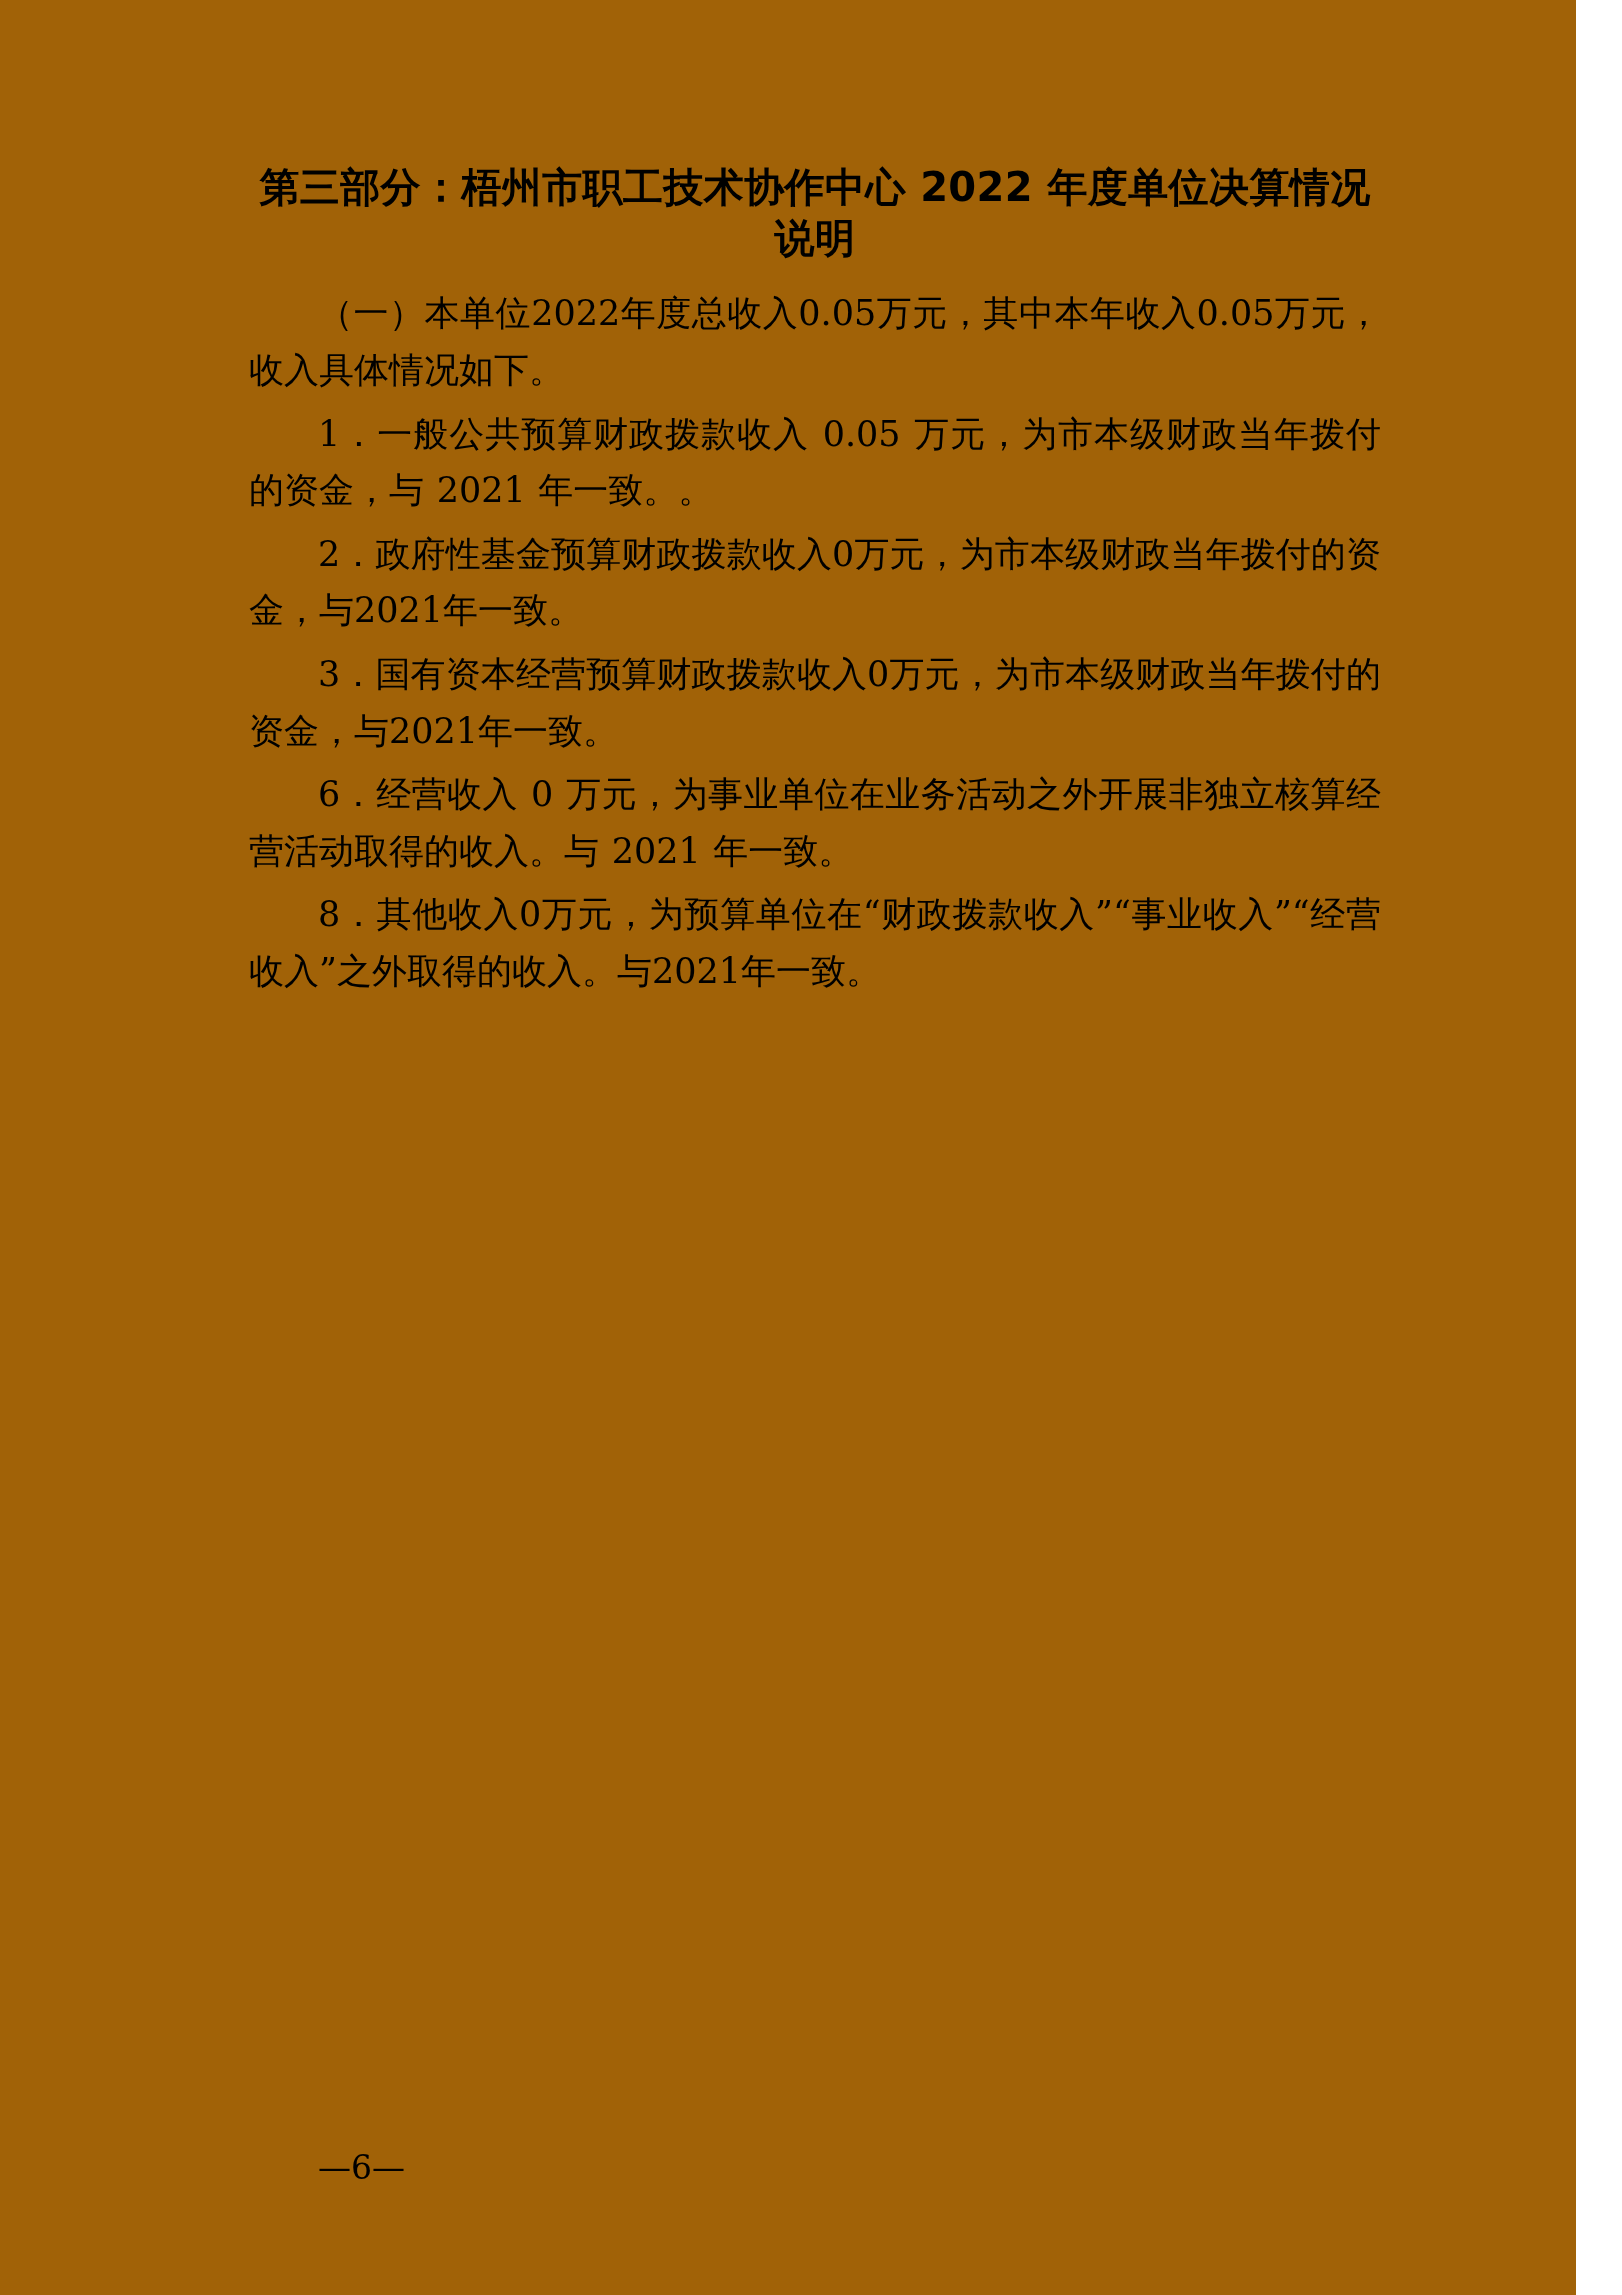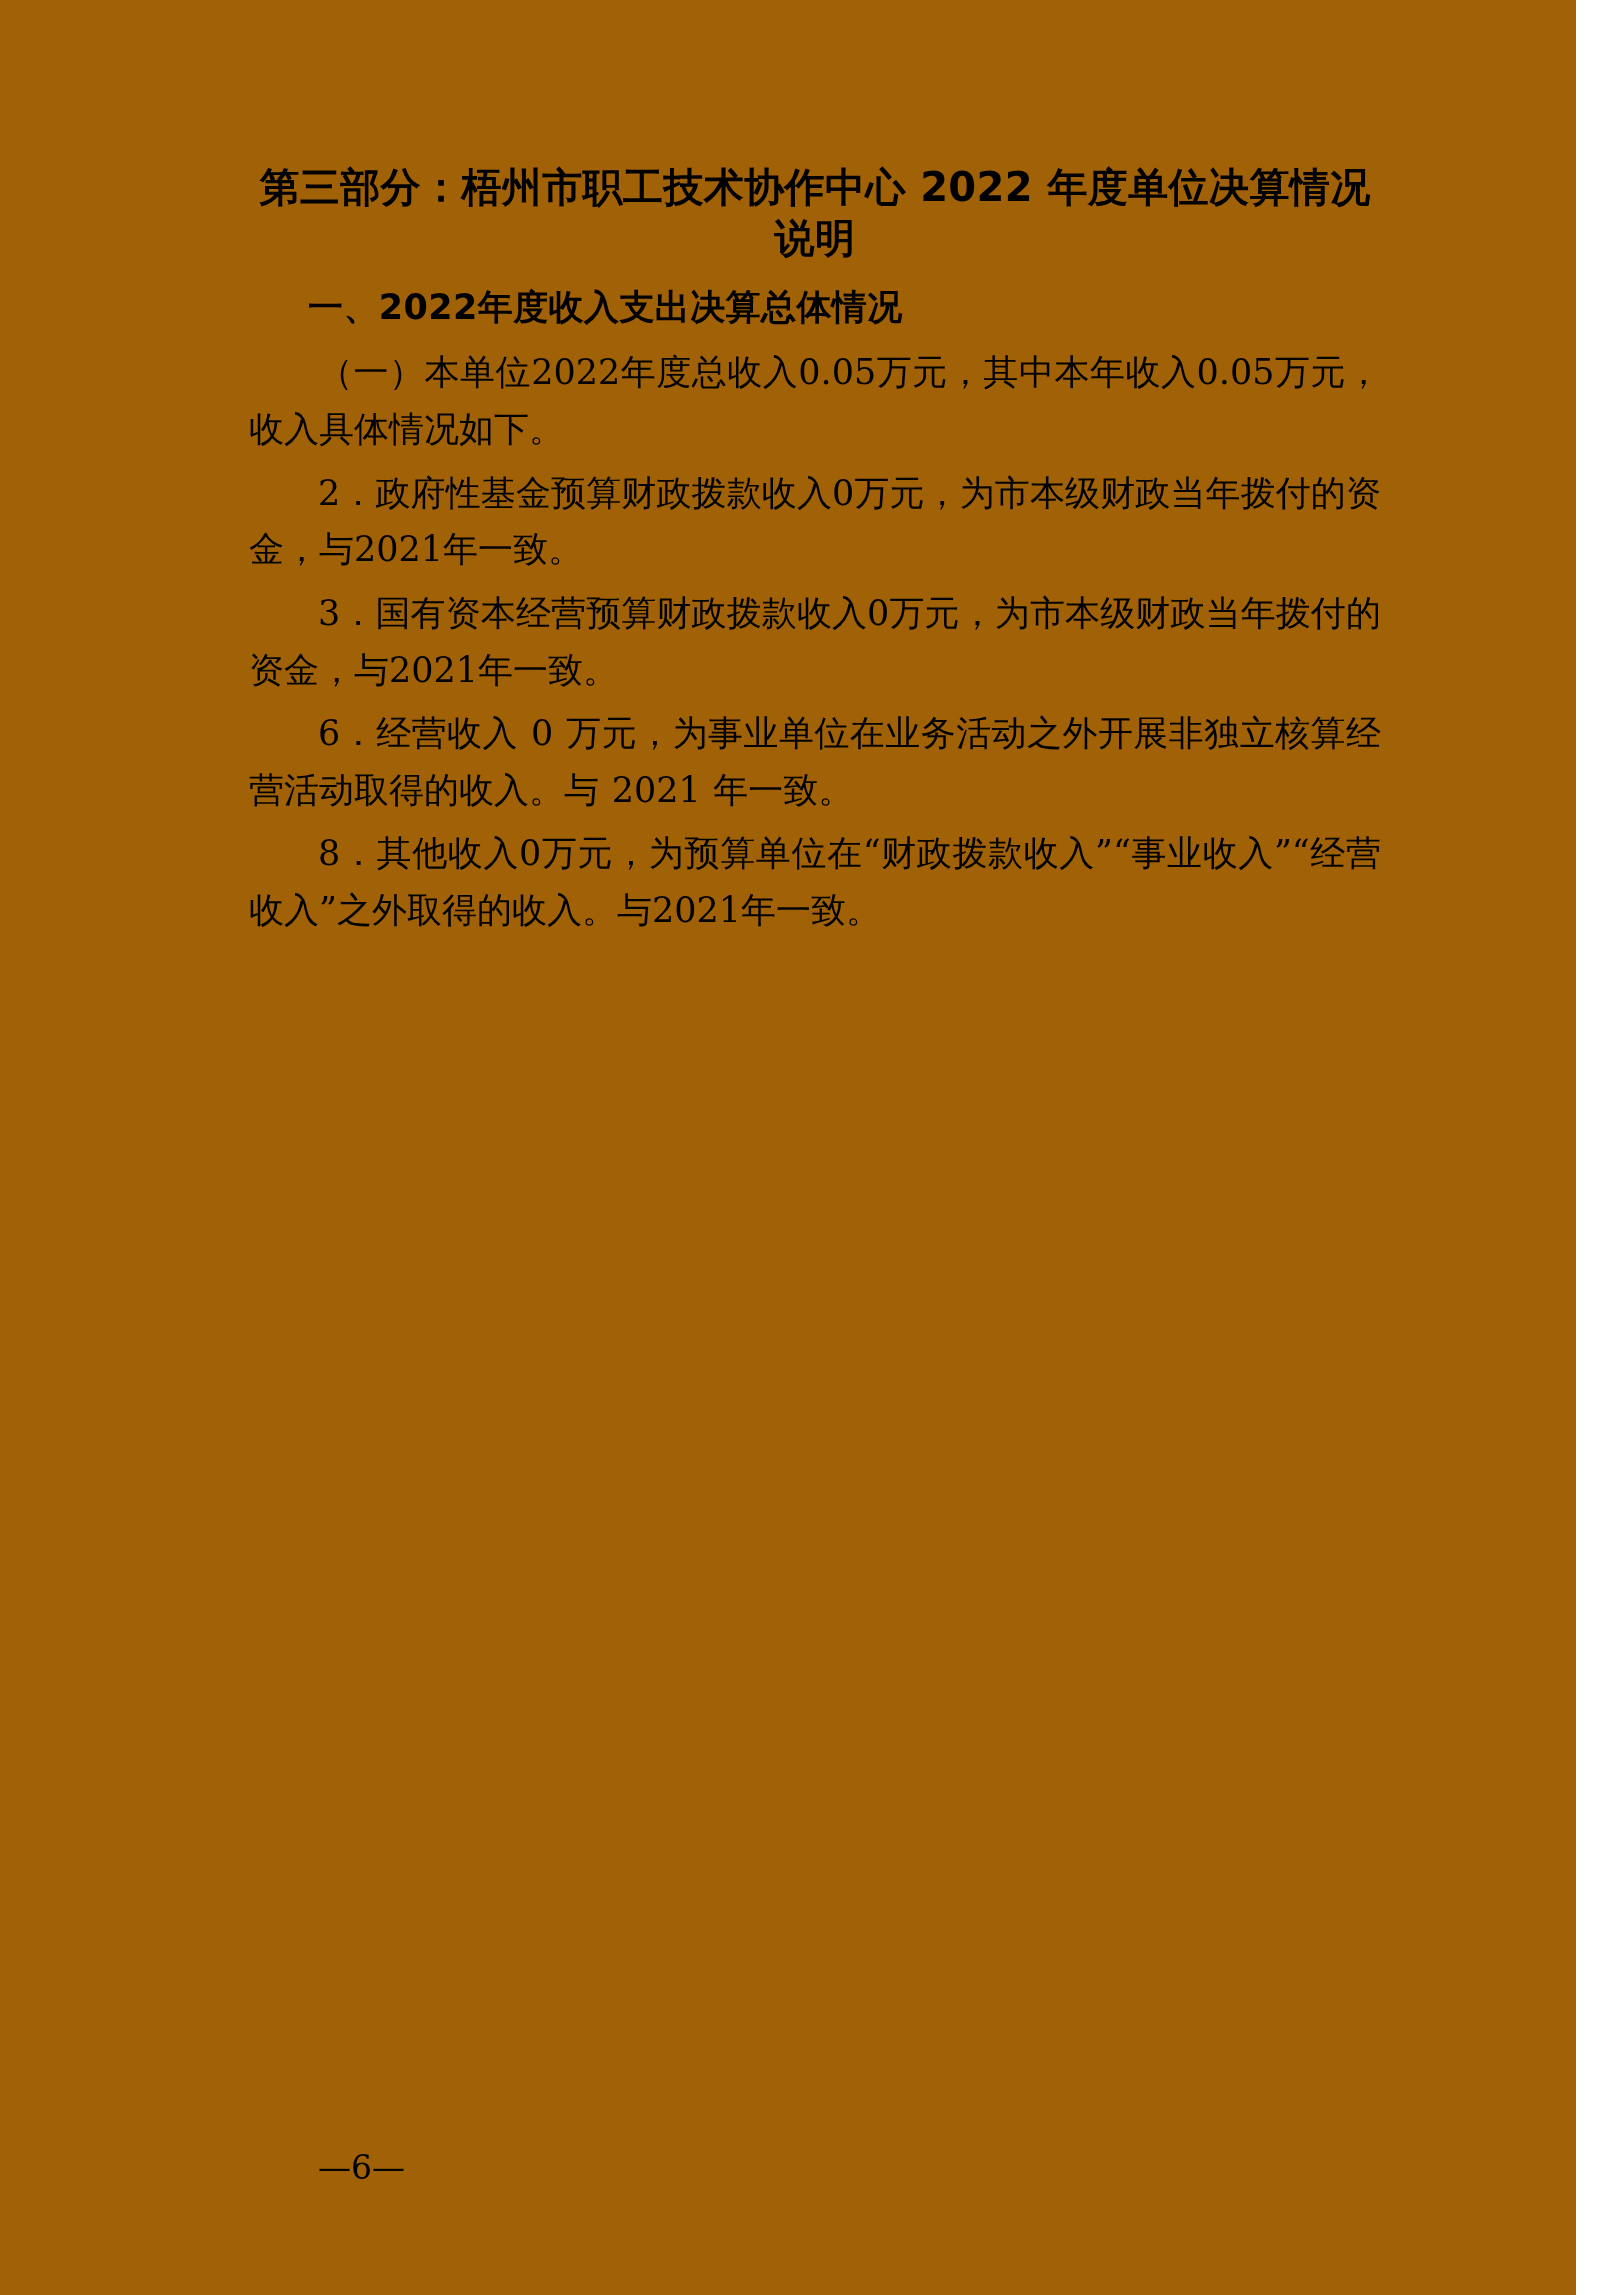--- a/index.html
+++ b/index.html
@@ -71,23 +71,23 @@
   }
 </style>
 </head>
 <body>
 
 <div class="page">
   <div class="content">
 
     <h1 class="doc-title">第三部分：梧州市职工技术协作中心 2022 年度单位决算情况说明</h1>
 
-    <h2 class="section-heading">一、2022年度收入支出决算总体情况</h2>
 
     <p class="para">（一）本单位2022年度总收入0.05万元，其中本年收入0.05万元，收入具体情况如下。</p>
+    <p class="para loose">1．一般公共预算财政拨款收入 0.05 万元，为市本级财政当年拨付的资金，与 2021 年一致。。</p>
     <p class="para">2．政府性基金预算财政拨款收入0万元，为市本级财政当年拨付的资金，与2021年一致。</p>
     <p class="para">3．国有资本经营预算财政拨款收入0万元，为市本级财政当年拨付的资金，与2021年一致。</p>
     <p class="para loose">6．经营收入 0 万元，为事业单位在业务活动之外开展非独立核算经营活动取得的收入。与 2021 年一致。</p>
     <p class="para">8．其他收入0万元，为预算单位在“财政拨款收入”“事业收入”“经营收入”之外取得的收入。与2021年一致。</p>
 
   </div>
 
   <div class="page-number">
     <span class="pn-inner">—6—</span>
   </div>

